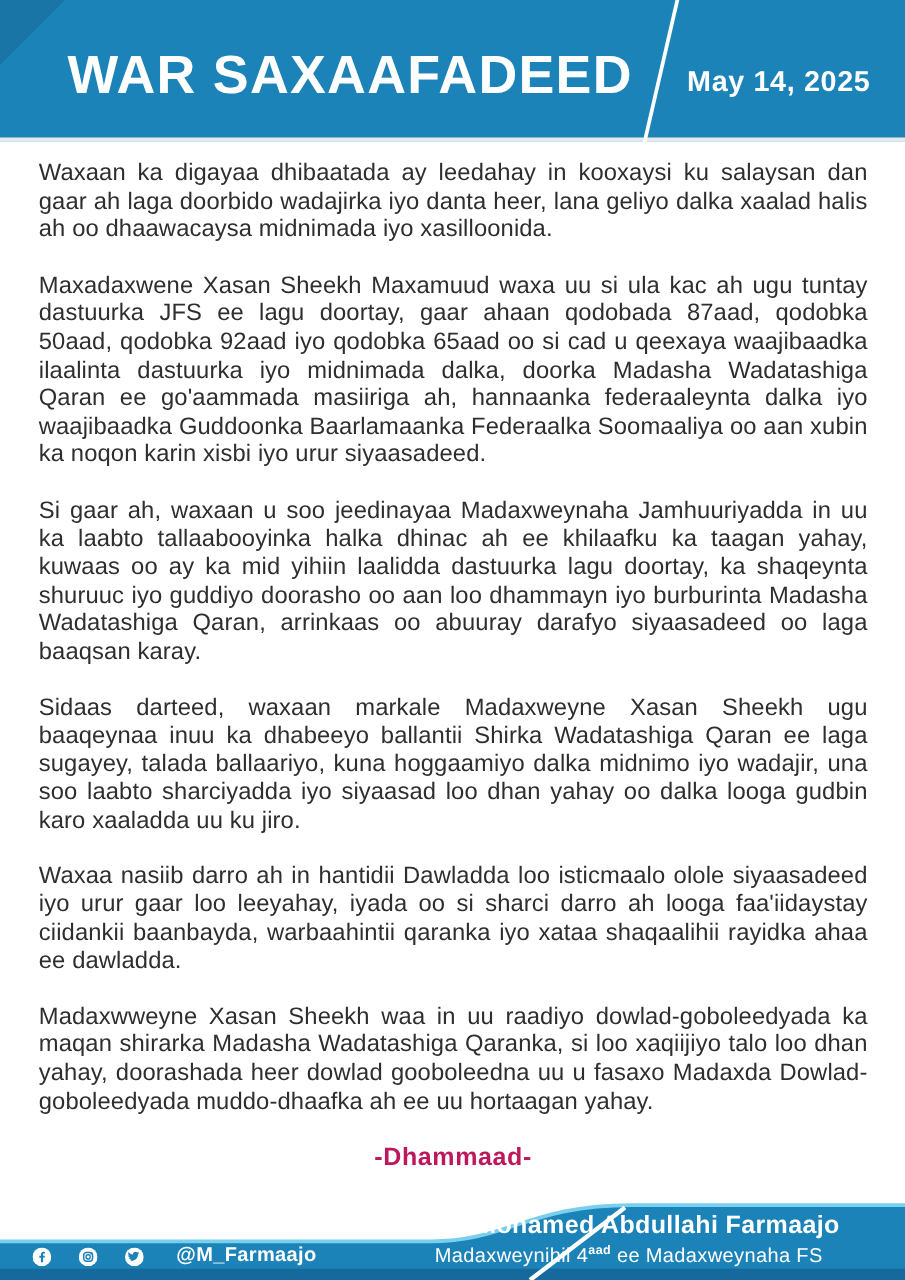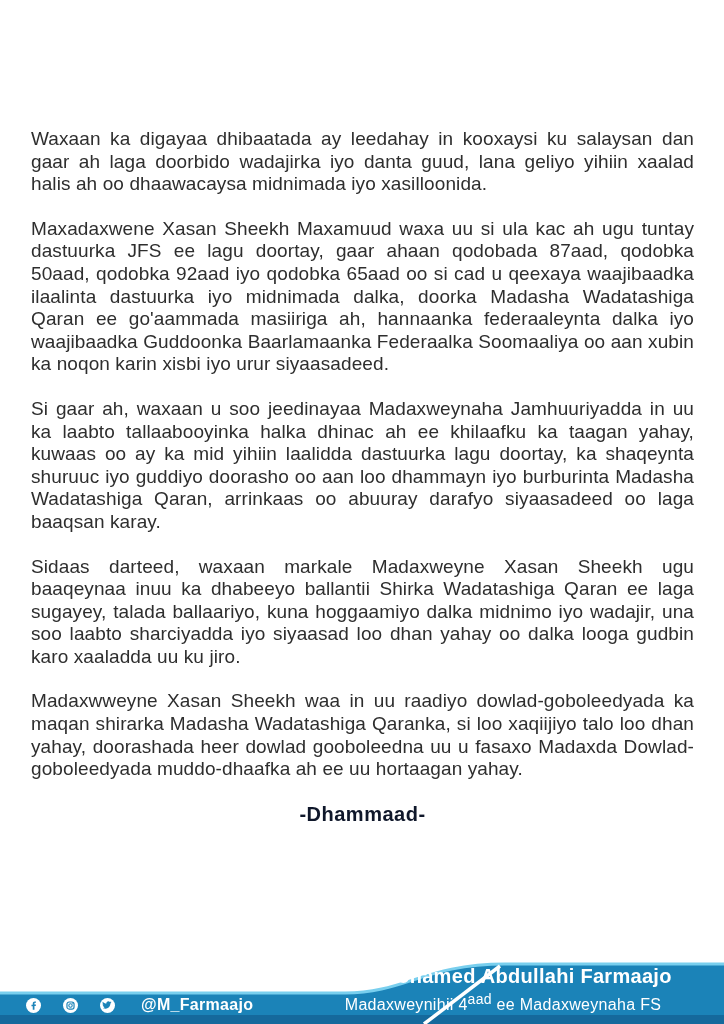--- a/index.html
+++ b/index.html
@@ -74,21 +74,21 @@
     line-height: 22.6px;
     text-align: justify;
     margin-bottom: 22px;
     letter-spacing: 0.1px;
   }
   .end-mark {
     margin-top: 12px;
     text-align: center;
     font-size: 20px;
     font-weight: bold;
-    color: #0f172a;
+    color: #be185d;
     letter-spacing: 0.5px;
   }
 
   
   .footer {
     position: absolute;
     left: 0; right: 0; bottom: 0;
     height: 70px;
   }
   .footer svg.band { position: absolute; bottom: 0; left: 0; display: block; }
@@ -118,33 +118,40 @@
   .official-name {
     font-size: 20px;
     font-weight: bold;
     letter-spacing: 0.3px;
     margin-bottom: 3px;
   }
   .official-title {
     font-size: 16px;
     letter-spacing: 0.3px;
   }
-  .official-title sup { font-size: 14px; }
+  .official-title sup { font-size: 10px; font-weight: bold; }
 </style>
 </head>
 <body>
 
 <div class="page">
 
+  <header class="header">
+    <div class="corner-accent"></div>
+    <h1 class="title">WAR SAXAAFADEED</h1>
+    <div class="header-divider"></div>
+    <div class="date">May 14, 2025</div>
+  </header>
 
   <main class="main">
-    <p>Waxaan ka digayaa dhibaatada ay leedahay in kooxaysi ku salaysan dan gaar ah laga doorbido wadajirka iyo danta guud, lana geliyo yihiin xaalad halis ah oo dhaawacaysa midnimada iyo xasilloonida.</p>
+    <p>Waxaan ka digayaa dhibaatada ay leedahay in kooxaysi ku salaysan dan gaar ah laga doorbido wadajirka iyo danta heer, lana geliyo dalka xaalad halis ah oo dhaawacaysa midnimada iyo xasilloonida.</p>
     <p>Maxadaxwene Xasan Sheekh Maxamuud waxa uu si ula kac ah ugu tuntay dastuurka JFS ee lagu doortay, gaar ahaan qodobada 87aad, qodobka 50aad, qodobka 92aad iyo qodobka 65aad oo si cad u qeexaya waajibaadka ilaalinta dastuurka iyo midnimada dalka, doorka Madasha Wadatashiga Qaran ee go'aammada masiiriga ah, hannaanka federaaleynta dalka iyo waajibaadka Guddoonka Baarlamaanka Federaalka Soomaaliya oo aan xubin ka noqon karin xisbi iyo urur siyaasadeed.</p>
     <p>Si gaar ah, waxaan u soo jeedinayaa Madaxweynaha Jamhuuriyadda in uu ka laabto tallaabooyinka halka dhinac ah ee khilaafku ka taagan yahay, kuwaas oo ay ka mid yihiin laalidda dastuurka lagu doortay, ka shaqeynta shuruuc iyo guddiyo doorasho oo aan loo dhammayn iyo burburinta Madasha Wadatashiga Qaran, arrinkaas oo abuuray darafyo siyaasadeed oo laga baaqsan karay.</p>
     <p>Sidaas darteed, waxaan markale Madaxweyne Xasan Sheekh ugu baaqeynaa inuu ka dhabeeyo ballantii Shirka Wadatashiga Qaran ee laga sugayey, talada ballaariyo, kuna hoggaamiyo dalka midnimo iyo wadajir, una soo laabto sharciyadda iyo siyaasad loo dhan yahay oo dalka looga gudbin karo xaaladda uu ku jiro.</p>
+    <p>Waxaa nasiib darro ah in hantidii Dawladda loo isticmaalo olole siyaasadeed iyo urur gaar loo leeyahay, iyada oo si sharci darro ah looga faa'iidaystay ciidankii baanbayda, warbaahintii qaranka iyo xataa shaqaalihii rayidka ahaa ee dawladda.</p>
     <p>Madaxwweyne Xasan Sheekh waa in uu raadiyo dowlad-goboleedyada ka maqan shirarka Madasha Wadatashiga Qaranka, si loo xaqiijiyo talo loo dhan yahay, doorashada heer dowlad gooboleedna uu u fasaxo Madaxda Dowlad-goboleedyada muddo-dhaafka ah ee uu hortaagan yahay.</p>
     <div class="end-mark">-Dhammaad-</div>
   </main>
 
   <footer class="footer">
     <svg class="band" width="724" height="70" viewBox="0 0 724 70">
 
       <path d="M0,39 L345,39 C405,39 425,10 505,10 L724,10 L724,70 L0,70 Z" fill="#1b83b8"></path>
 
       <path d="M0,39 L345,39 C405,39 425,10 505,10 L724,10" fill="none" stroke="#79cfee" stroke-width="3"></path>

